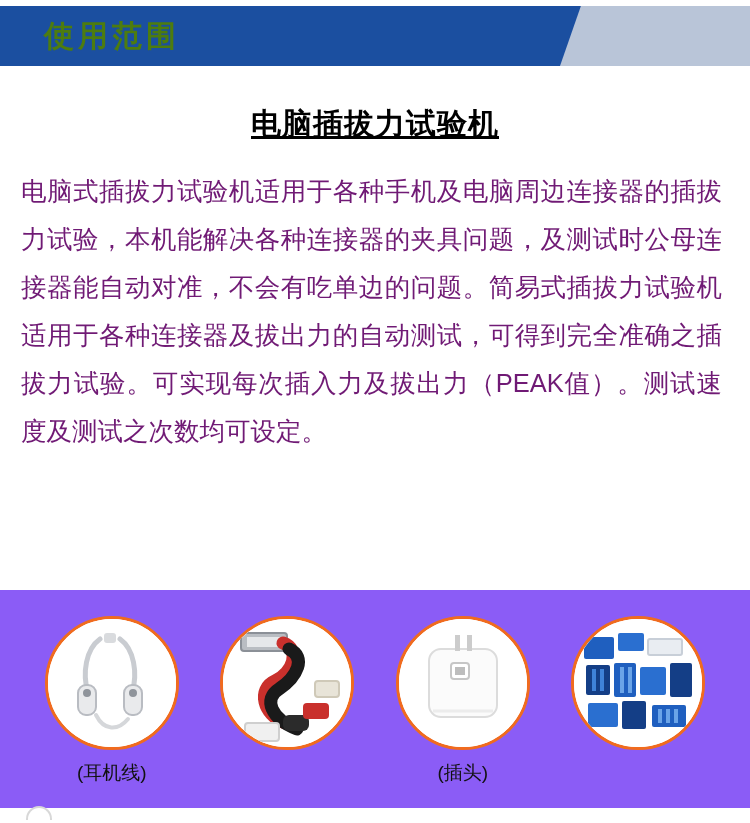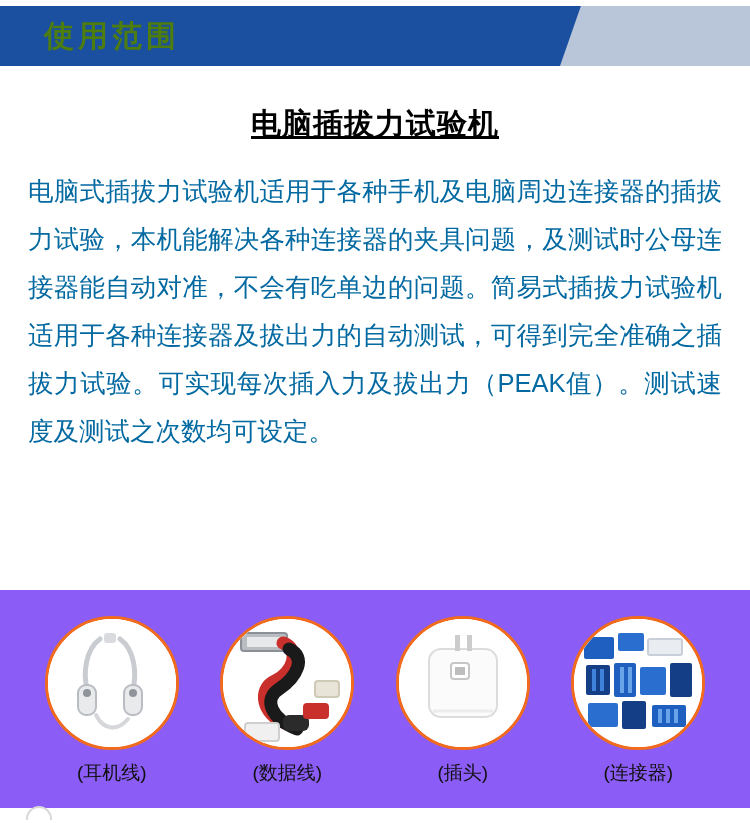--- a/index.html
+++ b/index.html
@@ -57,24 +57,24 @@
     text-align: center;
     font-size: 30px;
     font-weight: bold;
     color: #000000;
     letter-spacing: 1px;
     text-decoration: underline;
   }
 
   
   .body-text {
-    margin: 22px 28px 0 28px;
+    margin: 22px 28px 0 21px;
     font-size: 25.5px;
     line-height: 48px;
-    color: #0369a1;
+    color: #701a75;
     text-align: justify;
     text-justify: inter-ideograph;
   }
 
   
   .product-strip {
     position: absolute;
     left: 0;
     top: 590px;
     width: 750px;
@@ -173,21 +173,20 @@
           <rect x="18" y="14" width="46" height="18" rx="3" fill="#b9bdc2" stroke="#8b9097" stroke-width="2"></rect>
           <rect x="24" y="18" width="34" height="10" fill="#e6e8ea"></rect>
           <path d="M60 24 C78 30 70 54 52 62 C34 70 40 96 62 104" stroke="#c9302c" stroke-width="13" fill="none" stroke-linecap="round"></path>
           <path d="M66 30 C84 38 74 58 56 70 C40 80 48 100 74 110" stroke="#1a1a1a" stroke-width="13" fill="none" stroke-linecap="round"></path>
           <rect x="60" y="96" width="26" height="16" rx="6" fill="#2b2b2b"></rect>
           <rect x="80" y="84" width="26" height="16" rx="4" fill="#c9302c"></rect>
           <rect x="22" y="104" width="34" height="18" rx="3" fill="#f0f0f0" stroke="#cfcfcf" stroke-width="2"></rect>
           <rect x="92" y="62" width="24" height="16" rx="3" fill="#e8e4d8" stroke="#cfc9b8" stroke-width="2"></rect>
         </svg>
       </div>
-      <div class="caption">(数据线)</div>
     </div>
 
     <div class="product">
       <div class="thumb">
         <svg viewBox="0 0 128 128" aria-hidden="true">
           <rect x="0" y="0" width="128" height="128" fill="#ffffff"></rect>
           <rect x="30" y="30" width="68" height="68" rx="12" fill="#fbfbfb" stroke="#dcdcdc" stroke-width="2"></rect>
           <rect x="52" y="44" width="18" height="16" rx="3" fill="#ffffff" stroke="#c6c6c6" stroke-width="2"></rect>
           <rect x="56" y="48" width="10" height="8" fill="#bdbdbd"></rect>
           <rect x="56" y="16" width="5" height="16" fill="#cccccc"></rect>
@@ -214,20 +213,19 @@
           <rect x="78" y="86" width="34" height="22" rx="2" fill="#1f5fbf"></rect>
           <rect x="18" y="50" width="4" height="22" fill="#3f82d8"></rect>
           <rect x="26" y="50" width="4" height="22" fill="#3f82d8"></rect>
           <rect x="46" y="48" width="4" height="26" fill="#6aa4e8"></rect>
           <rect x="54" y="48" width="4" height="26" fill="#6aa4e8"></rect>
           <rect x="84" y="90" width="4" height="14" fill="#6aa4e8"></rect>
           <rect x="92" y="90" width="4" height="14" fill="#6aa4e8"></rect>
           <rect x="100" y="90" width="4" height="14" fill="#6aa4e8"></rect>
         </svg>
       </div>
-      <div class="caption">(连接器)</div>
     </div>
 
   </div>
 </div>
 
 <div class="footer-gap"></div>
 <div class="footer-mark"></div>
 
 </body></html>

